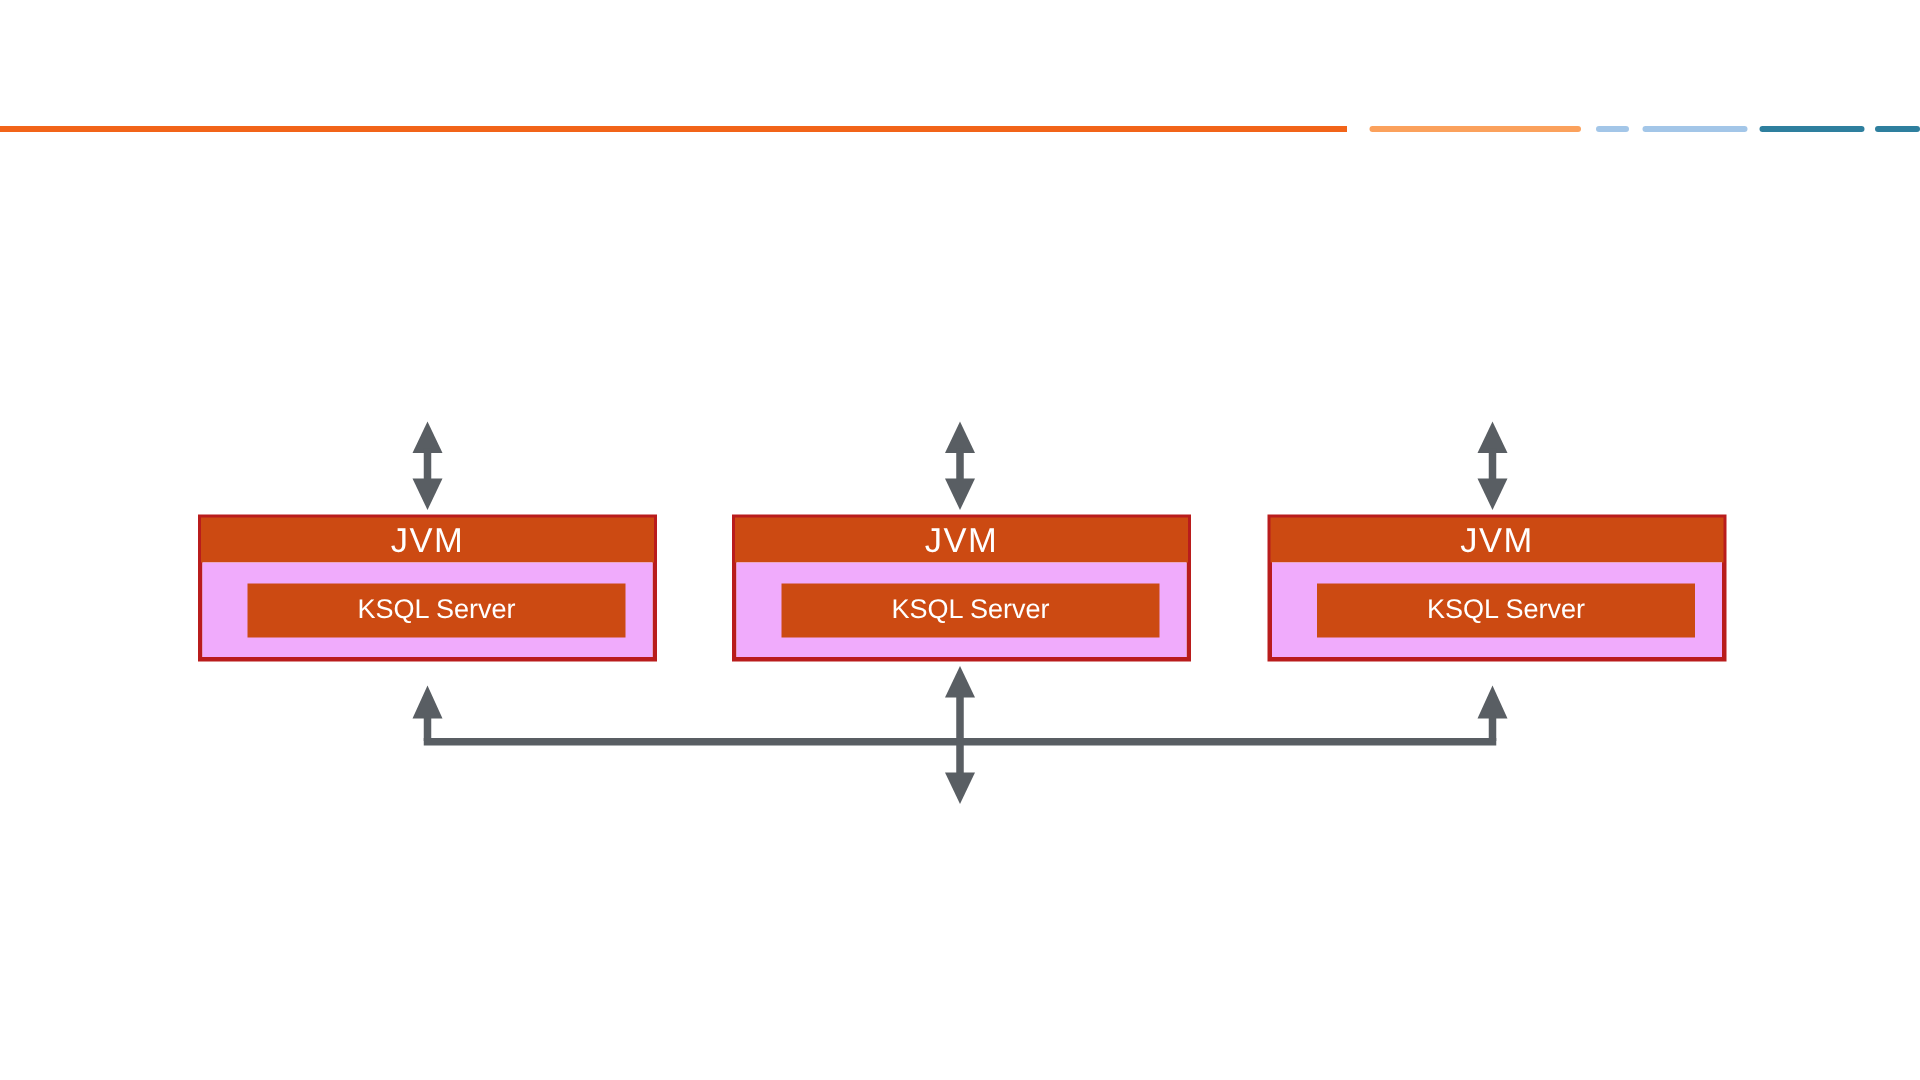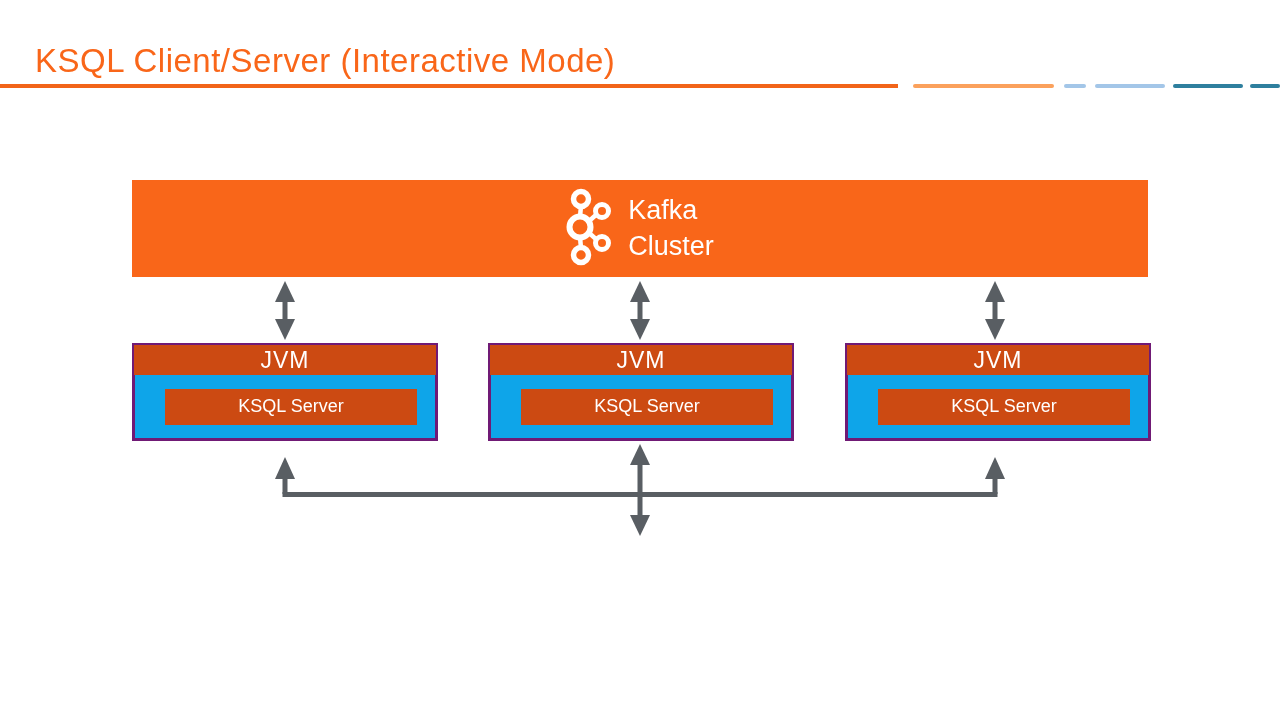--- a/index.html
+++ b/index.html
@@ -22,74 +22,54 @@
   .kafka-box {
     position: absolute; left: 132px; top: 180px; width: 1016px; height: 97px;
     background: #F96619; display: flex; align-items: center; justify-content: center; gap: 16px;
   }
   .kafka-label { color: #ffffff; font-size: 27px; line-height: 1.3; font-weight: 400; }
 
   .arrow-layer { position: absolute; left: 0; top: 0; width: 1280px; height: 720px; pointer-events: none; }
 
   .jvm-box {
     position: absolute; top: 343px; width: 306px; height: 98px;
-    border: 3px solid #701a75; background: #ffffff;
+    border: 3px solid #b91c1c; background: #ffffff;
     display: flex; flex-direction: column; text-align: right;
   }
   .jvm-1 { left: 132px; } .jvm-2 { left: 488px; } .jvm-3 { left: 845px; }
   .jvm-header {
     height: 30px; margin: -1px -1px 0 -1px; background: #CC4A12;
     display: flex; align-items: center; justify-content: center;
     color: #ffffff; font-size: 23px; font-weight: 400; letter-spacing: 1px;
   }
-  .jvm-body { flex: 1; display: flex; align-items: center; justify-content: center; background: #0ea5e9; padding-left: 12px; }
+  .jvm-body { flex: 1; display: flex; align-items: center; justify-content: center; background: #f0abfc; padding-left: 12px; }
   .ksql-server {
     width: 252px; height: 36px; background: #CC4A12;
     display: flex; align-items: center; justify-content: center;
     color: #ffffff; font-size: 18px; font-weight: 400;
   }
 
   .client-box {
     position: absolute; left: 132px; top: 538px; width: 1016px; height: 67px;
     background: #F99C5E; display: flex; align-items: center; justify-content: center;
   }
   .client-label { color: #ffffff; font-size: 25px; font-weight: 700; letter-spacing: 0.3px; }
 </style>
 </head>
 <body>
 
 <div class="slide">
 
-  <div class="slide-title">KSQL Client/Server (Interactive Mode)</div>
   <div class="rule-seg seg-main"></div>
   <div class="rule-seg seg-lt-orange"></div>
   <div class="rule-seg seg-lt-blue-sm"></div>
   <div class="rule-seg seg-lt-blue-lg"></div>
   <div class="rule-seg seg-teal-lg"></div>
   <div class="rule-seg seg-teal-sm"></div>
 
-  <div class="kafka-box">
-    <span>
-      <svg width="46" height="78" viewBox="0 0 46 78" fill="none" stroke="#ffffff">
-        <circle cx="15" cy="11" r="7.5" stroke-width="5.5"></circle>
-        <circle cx="14" cy="39" r="10.5" stroke-width="6"></circle>
-        <circle cx="15" cy="67" r="7.5" stroke-width="5.5"></circle>
-        <circle cx="36" cy="23" r="6.5" stroke-width="5"></circle>
-        <circle cx="36" cy="55" r="6.5" stroke-width="5"></circle>
-        <line x1="15" y1="18" x2="14" y2="29" stroke-width="4.5"></line>
-        <line x1="14" y1="49" x2="15" y2="60" stroke-width="4.5"></line>
-        <line x1="22" y1="34" x2="31" y2="26" stroke-width="4.5"></line>
-        <line x1="22" y1="44" x2="31" y2="52" stroke-width="4.5"></line>
-      </svg>
-    </span>
-    <div class="kafka-label">
-      <div>Kafka</div>
-      <div>Cluster</div>
-    </div>
-  </div>
 
   <div class="jvm-box jvm-1">
     <div class="jvm-header">JVM</div>
     <div class="jvm-body">
       <div class="ksql-server">KSQL Server</div>
     </div>
   </div>
   <div class="jvm-box jvm-2">
     <div class="jvm-header">JVM</div>
     <div class="jvm-body">

